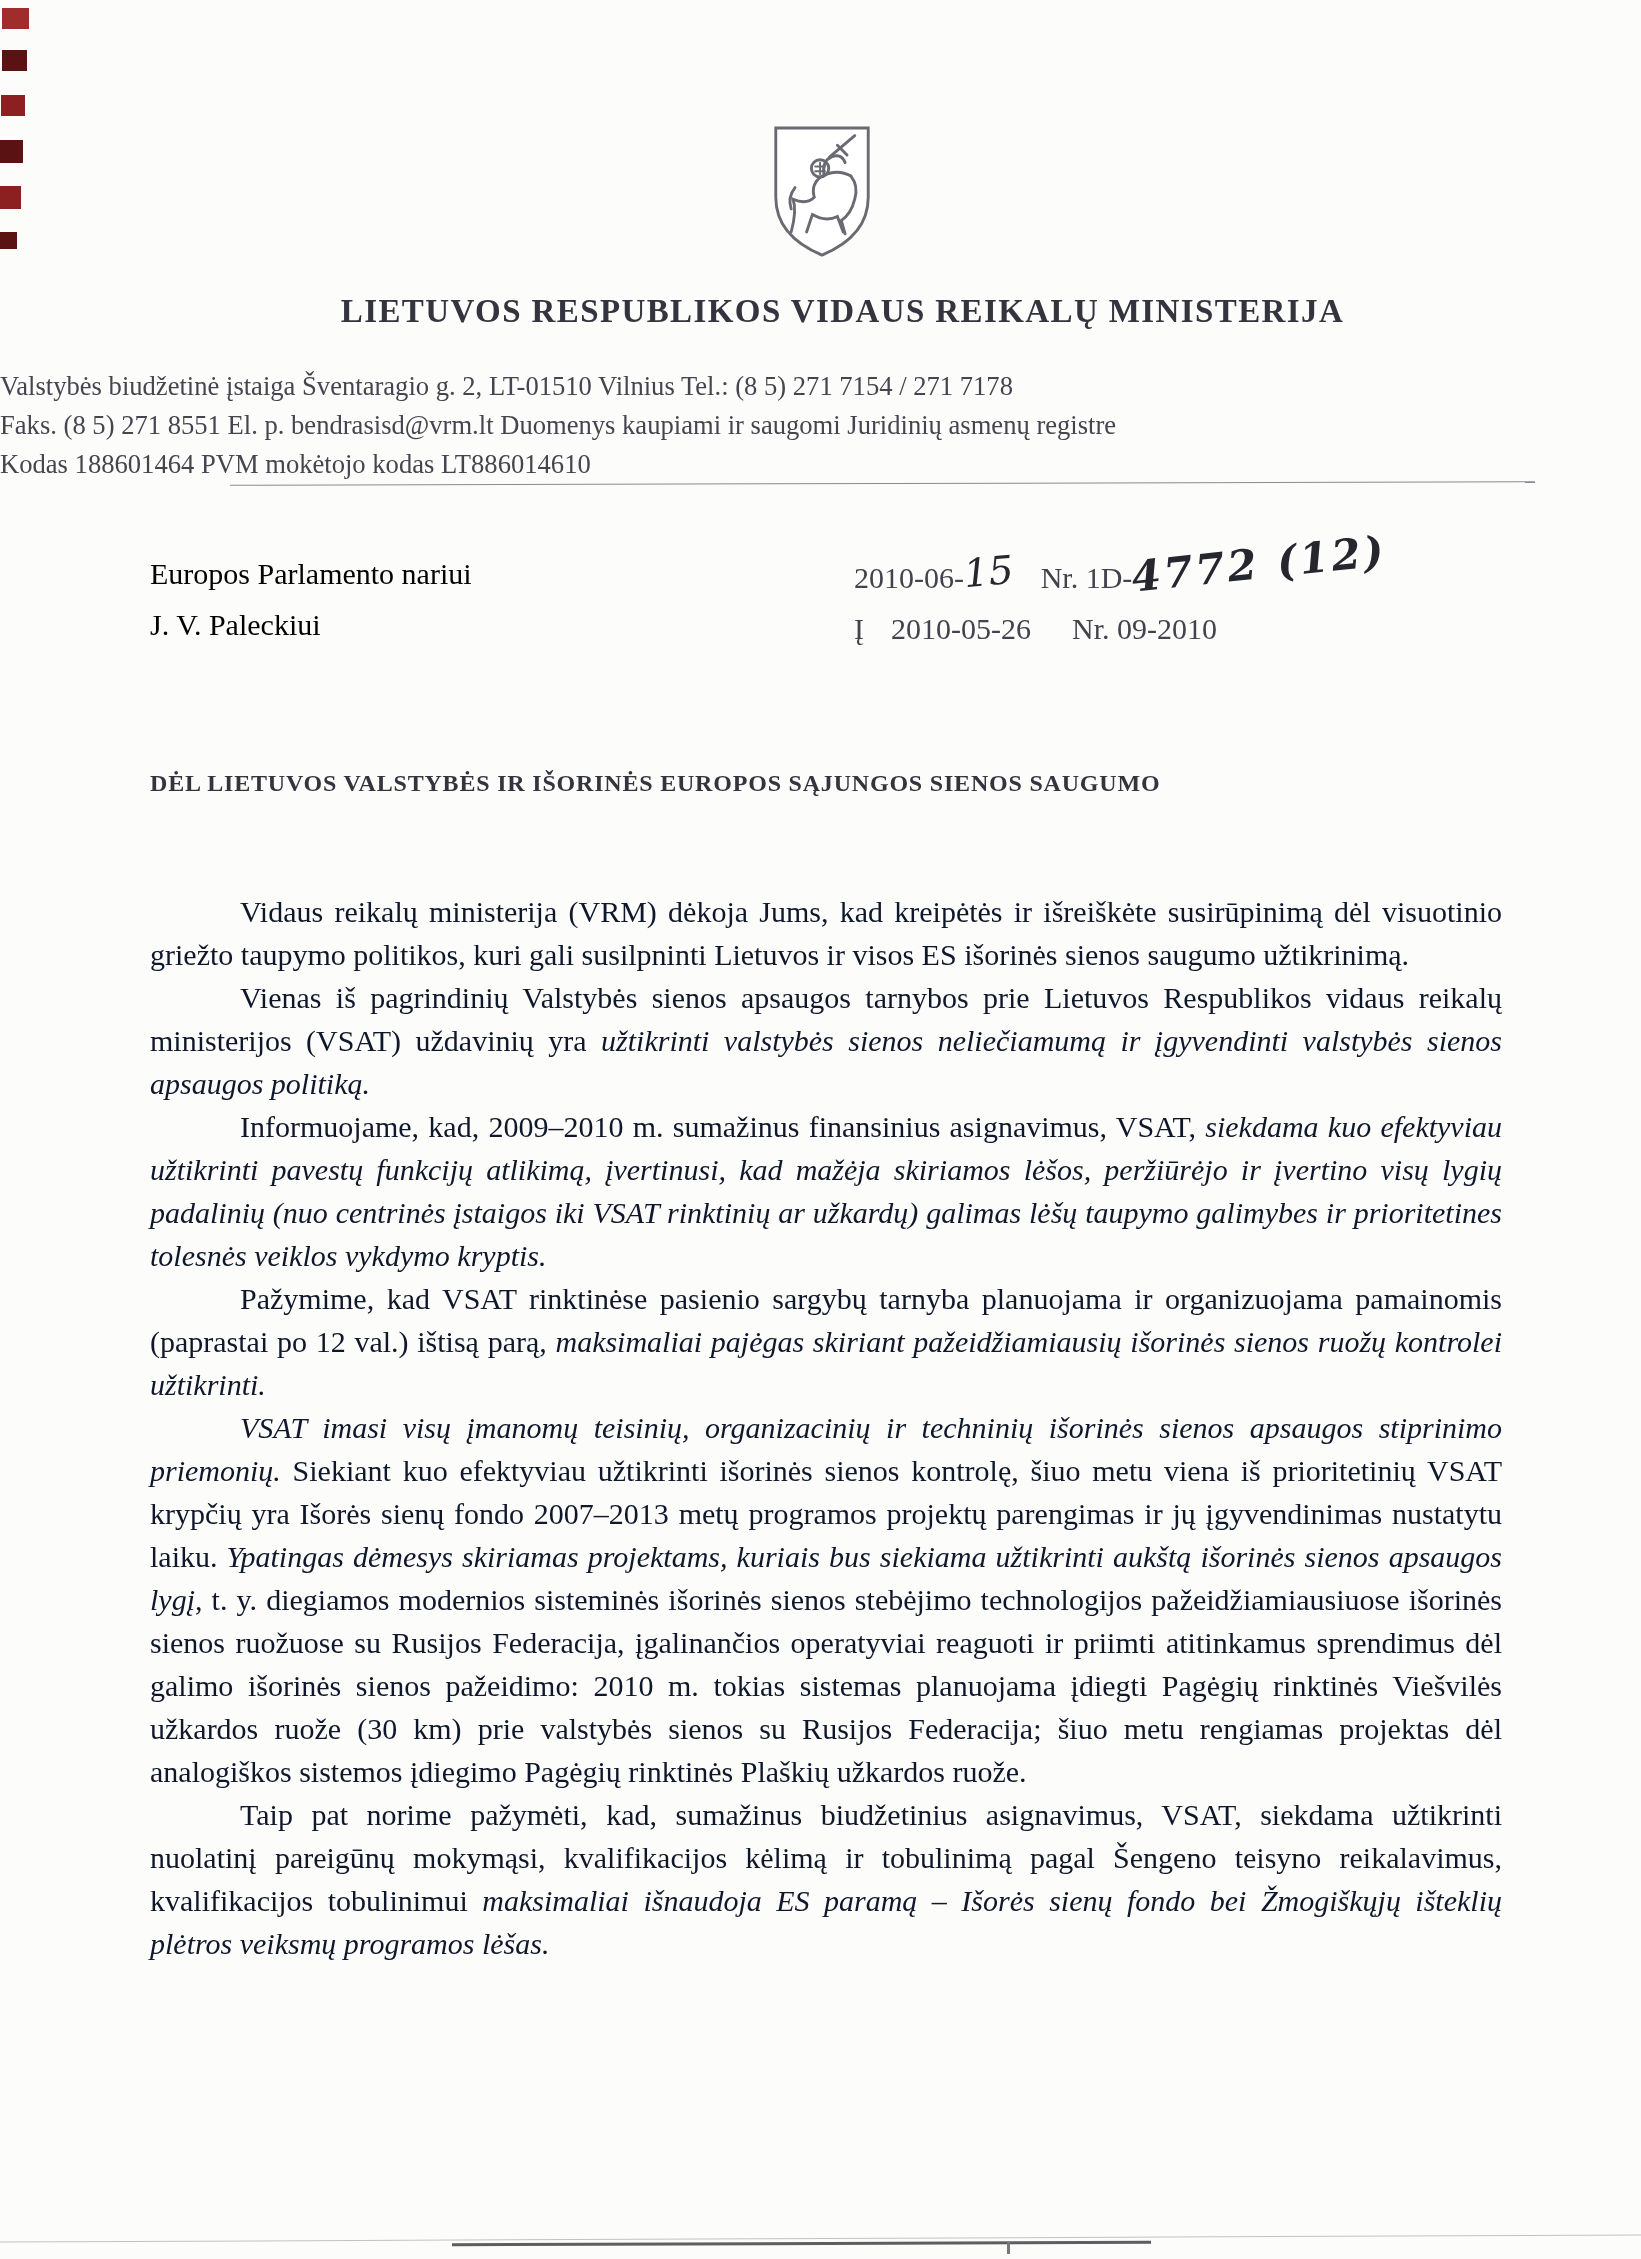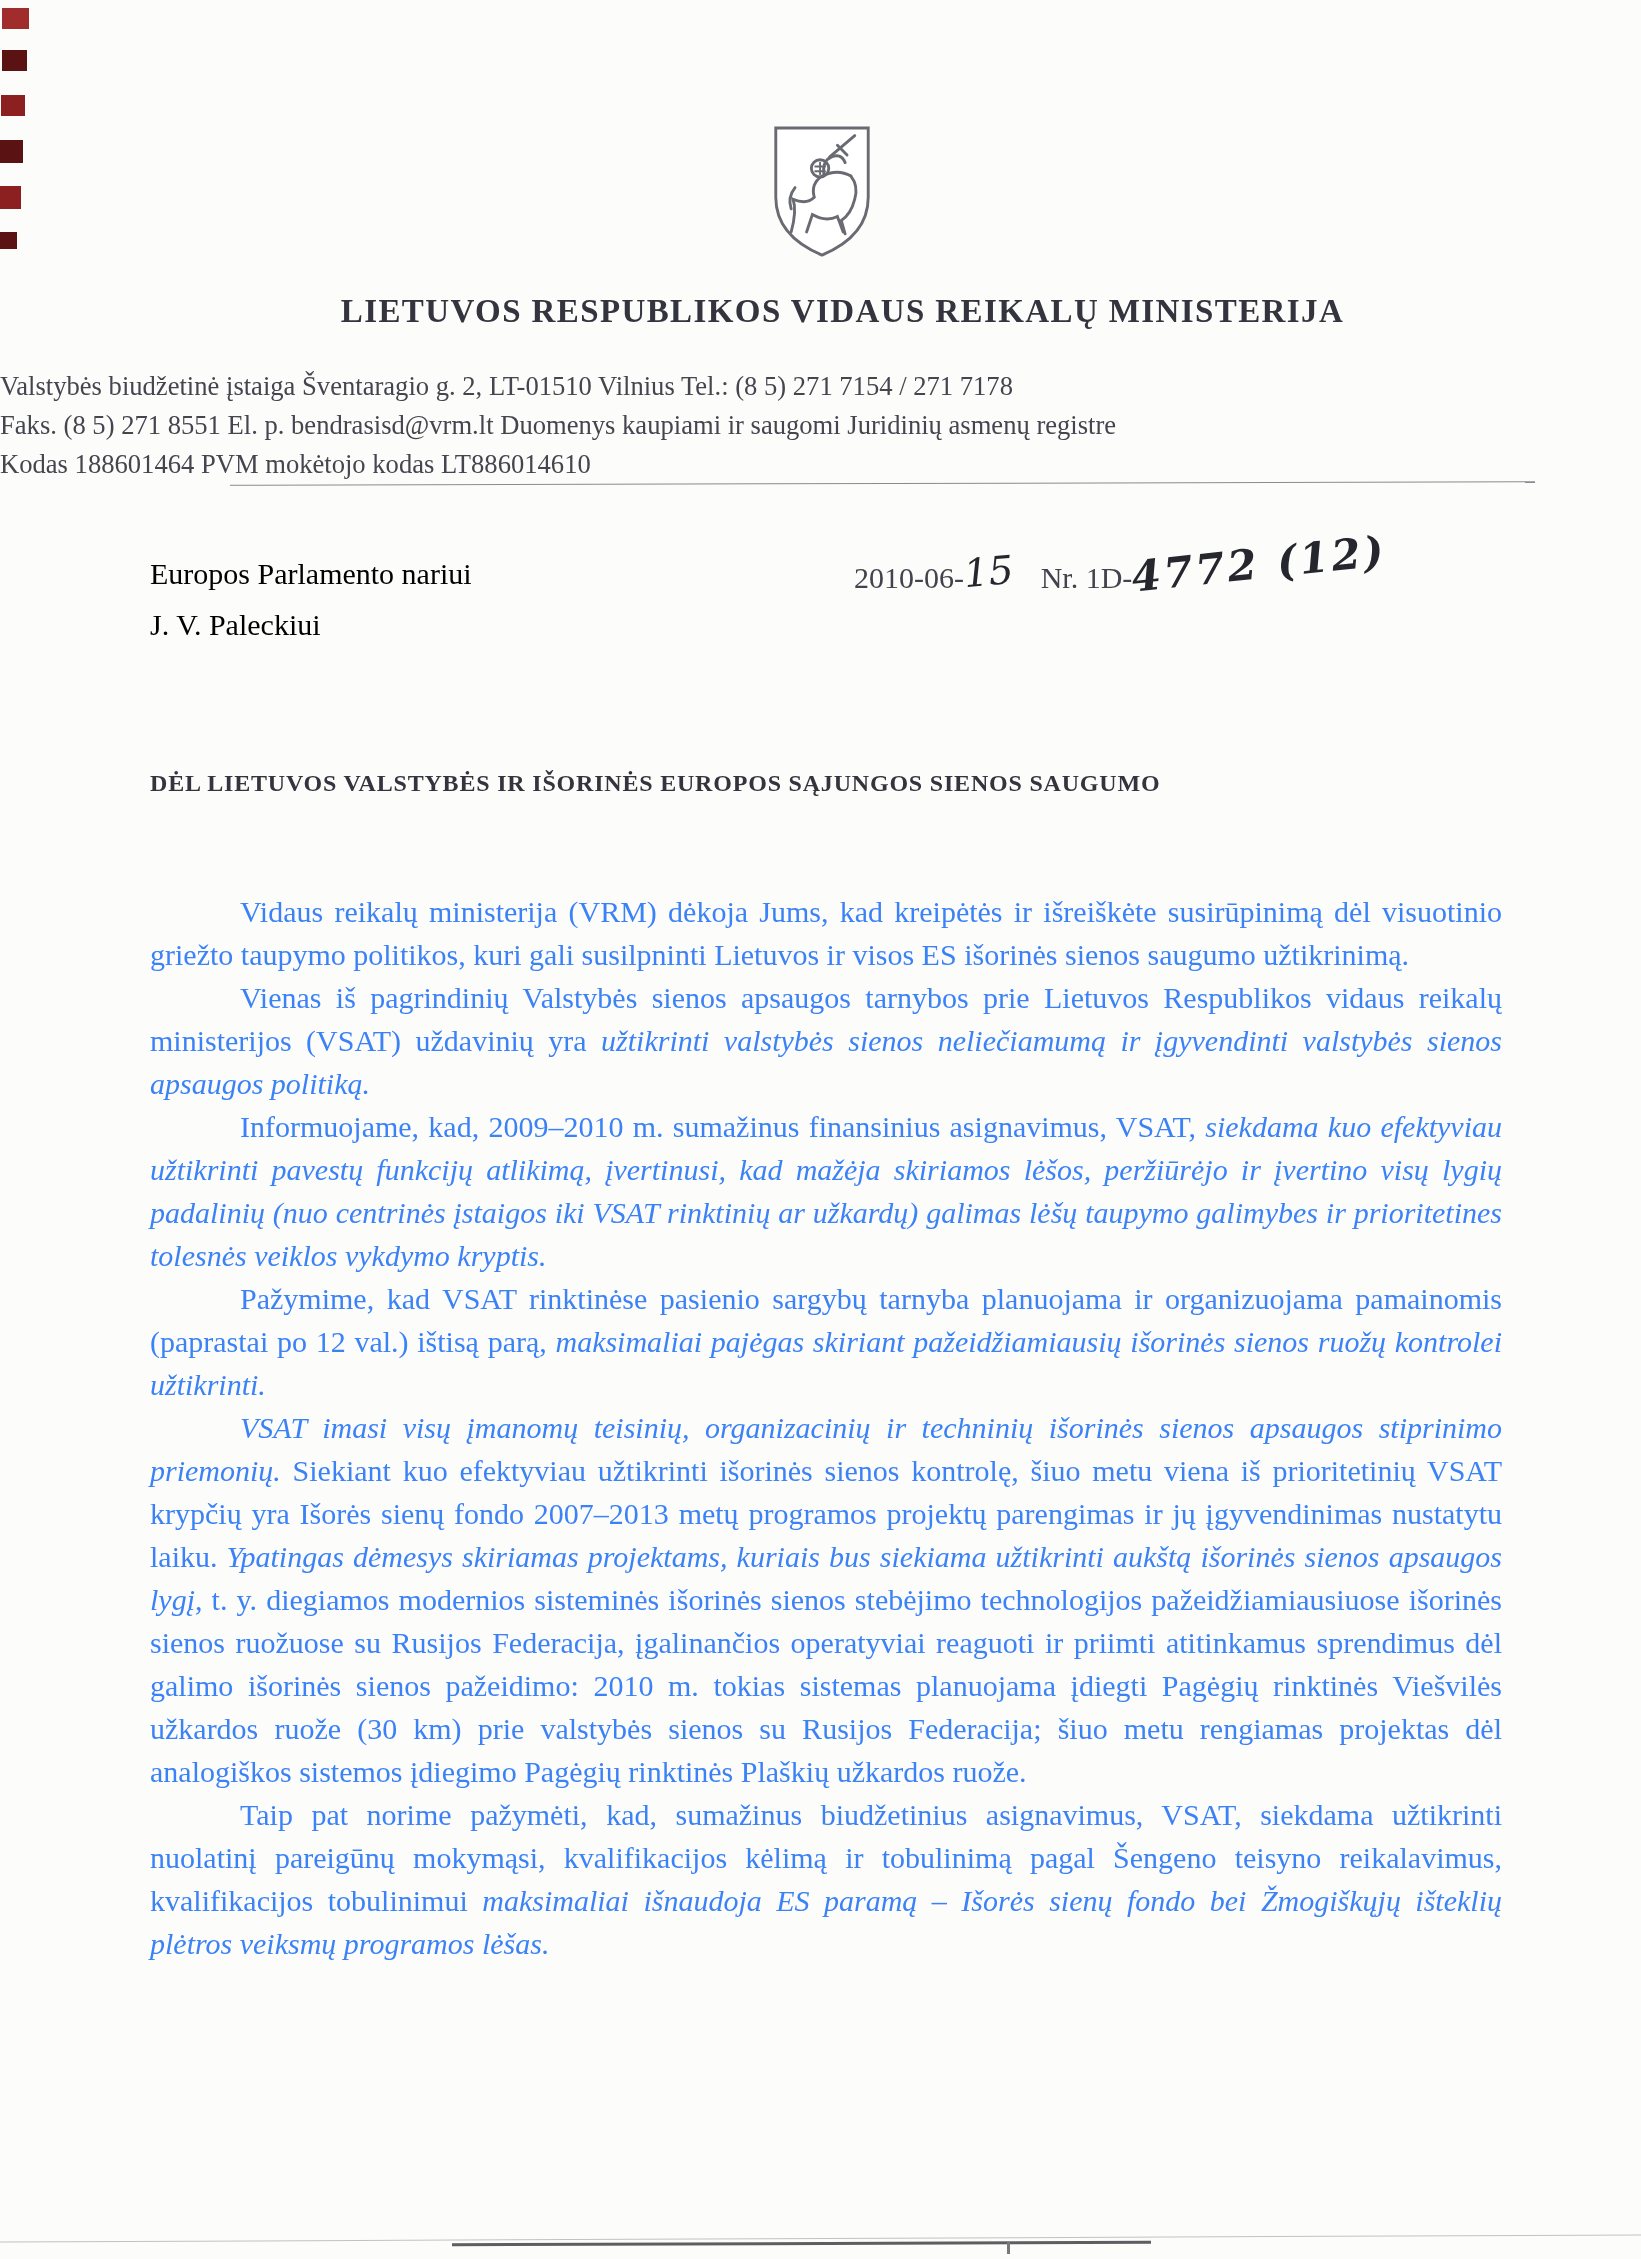--- a/index.html
+++ b/index.html
@@ -55,21 +55,21 @@
     transform:rotate(-6deg) translateY(-9.7px);
   }
   
   .subject{
     position:absolute; left:150px; top:770px; width:1371px;
     font-size:24px; font-weight:bold; letter-spacing:0.8px; color:#34343f;
   }
   
   .body-text{
     position:absolute; left:150px; top:890px; width:1352px;
-    font-size:30px; line-height:43px; text-align:justify; color:#3b82f6;
+    font-size:30px; line-height:43px; text-align:justify; color:#0f172a;
   }
   .body-text .para{margin:0; text-indent:90px;}
   .body-text .it{font-style:italic;}
   
   .scan-marks{position:absolute; left:0; top:0; width:39px; height:270px;}
   .scan-marks i{position:absolute; display:block;}
   .scan-line-faint{
     position:absolute; left:0; top:2238px; width:1641px; height:1.4px;
     background:#c2c2c4; transform:rotate(-0.25deg);
   }
@@ -128,20 +128,23 @@
 
   <div class="addressee">
     <div>Europos Parlamento nariui</div>
     <div>J. V. Paleckiui</div>
   </div>
 
   <div class="reference">
     <span class="row">
       <span>2010-06-</span><span class="hand hand-day">15</span><span class="gap-m"></span><span>Nr. 1D-</span><span class="hand hand-number">4772 (12)</span>
     </span>
+    <span class="row">
+      <span>Į</span><span class="gap-m"></span><span>2010-05-26</span><span class="gap-l"></span><span>Nr. 09-2010</span>
+    </span>
   </div>
 
   <div class="subject">DĖL LIETUVOS VALSTYBĖS IR IŠORINĖS EUROPOS SĄJUNGOS SIENOS SAUGUMO</div>
 
   <div class="body-text">
       <p class="para"><span>Vidaus reikalų ministerija (VRM) dėkoja Jums, kad kreipėtės ir išreiškėte susirūpinimą dėl visuotinio griežto taupymo politikos, kuri gali susilpninti Lietuvos ir visos ES išorinės sienos saugumo užtikrinimą.</span></p>
       <p class="para"><span>Vienas iš pagrindinių Valstybės sienos apsaugos tarnybos prie Lietuvos Respublikos vidaus reikalų ministerijos (VSAT) uždavinių yra </span><span class="it">užtikrinti valstybės sienos neliečiamumą ir įgyvendinti valstybės sienos apsaugos politiką.</span></p>
       <p class="para"><span>Informuojame, kad, 2009–2010 m. sumažinus finansinius asignavimus, VSAT, </span><span class="it">siekdama kuo efektyviau užtikrinti pavestų funkcijų atlikimą, įvertinusi, kad mažėja skiriamos lėšos, peržiūrėjo ir įvertino visų lygių padalinių (nuo centrinės įstaigos iki VSAT rinktinių ar užkardų) galimas lėšų taupymo galimybes ir prioritetines tolesnės veiklos vykdymo kryptis.</span></p>
       <p class="para"><span>Pažymime, kad VSAT rinktinėse pasienio sargybų tarnyba planuojama ir organizuojama pamainomis (paprastai po 12 val.) ištisą parą, </span><span class="it">maksimaliai pajėgas skiriant pažeidžiamiausių išorinės sienos ruožų kontrolei užtikrinti.</span></p>
       <p class="para"><span class="it">VSAT imasi visų įmanomų teisinių, organizacinių ir techninių išorinės sienos apsaugos stiprinimo priemonių.</span><span> Siekiant kuo efektyviau užtikrinti išorinės sienos kontrolę, šiuo metu viena iš prioritetinių VSAT krypčių yra Išorės sienų fondo 2007–2013 metų programos projektų parengimas ir jų įgyvendinimas nustatytu laiku. </span><span class="it">Ypatingas dėmesys skiriamas projektams, kuriais bus siekiama užtikrinti aukštą išorinės sienos apsaugos lygį</span><span>, t. y. diegiamos modernios sisteminės išorinės sienos stebėjimo technologijos pažeidžiamiausiuose išorinės sienos ruožuose su Rusijos Federacija, įgalinančios operatyviai reaguoti ir priimti atitinkamus sprendimus dėl galimo išorinės sienos pažeidimo: 2010 m. tokias sistemas planuojama įdiegti Pagėgių rinktinės Viešvilės užkardos ruože (30 km) prie valstybės sienos su Rusijos Federacija; šiuo metu rengiamas projektas dėl analogiškos sistemos įdiegimo Pagėgių rinktinės Plaškių užkardos ruože.</span></p>

